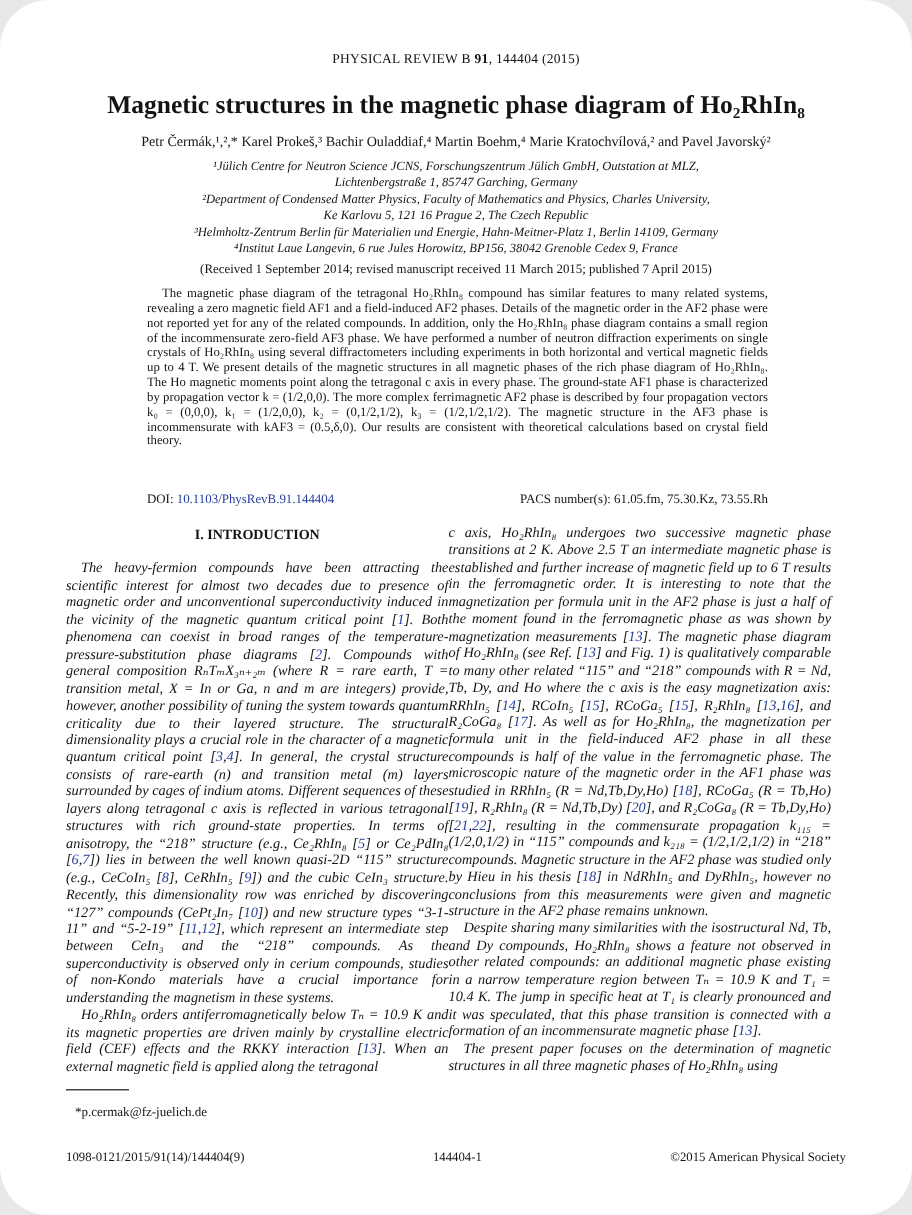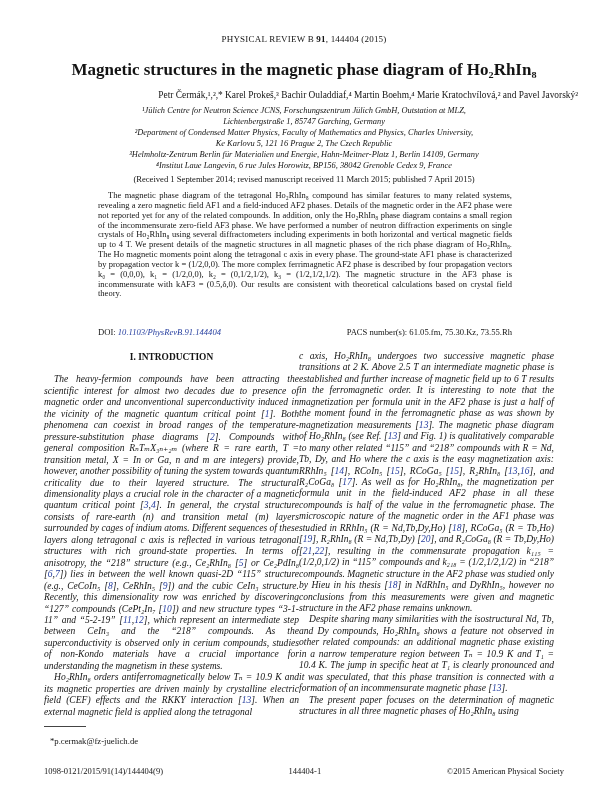--- a/index.html
+++ b/index.html
@@ -5,51 +5,52 @@
   html,body{margin:0;padding:0;background:#e8e8e8;}
   .page{
     position:relative;
     width:608px;height:810px;
     margin:0 auto;
     background:#ffffff;
     font-family:"Liberation Serif","DejaVu Serif",serif;
     color:#141414;
     box-sizing:border-box;
     overflow:hidden;
+    border-radius:32px;
   }
   .jheader{
     position:absolute;top:34px;left:0;right:0;
     text-align:center;font-size:9px;letter-spacing:.2px;
   }
   .jheader .vol{font-weight:bold;}
   .title{
     position:absolute;top:60px;left:60px;right:60px;
     text-align:center;font-size:17px;font-weight:bold;margin:0;
   }
   .authors{
     position:absolute;top:90px;left:30px;right:30px;
-    text-align:right;font-size:9.4px;
+    text-align:center;font-size:9.4px;
   }
   .affils{
     position:absolute;top:105px;left:30px;right:30px;
     text-align:center;font-style:italic;font-size:8.4px;line-height:11px;
   }
   .received{
     position:absolute;top:174px;left:30px;right:30px;
     text-align:center;font-size:8.6px;
   }
   .abstract{
     position:absolute;top:191px;left:98px;width:414px;
     font-size:8.5px;line-height:9.85px;text-align:justify;text-indent:10px;
   }
   .doirow{
     position:absolute;top:327px;left:98px;width:414px;
     display:flex;justify-content:space-between;font-size:8.6px;
   }
-  .link{color:#2840a0;text-decoration:none;cursor:pointer;font-style:italic;}
+  .link{color:#2840a0;text-decoration:none;cursor:pointer;}
   .ref{color:#2840a0;}
   .columns{
     position:absolute;top:350px;left:44px;width:520px;
     display:flex;
   }
   .col{
     width:255px;
     font-size:9.55px;line-height:11.45px;text-align:justify;
   }
   .sechead{

